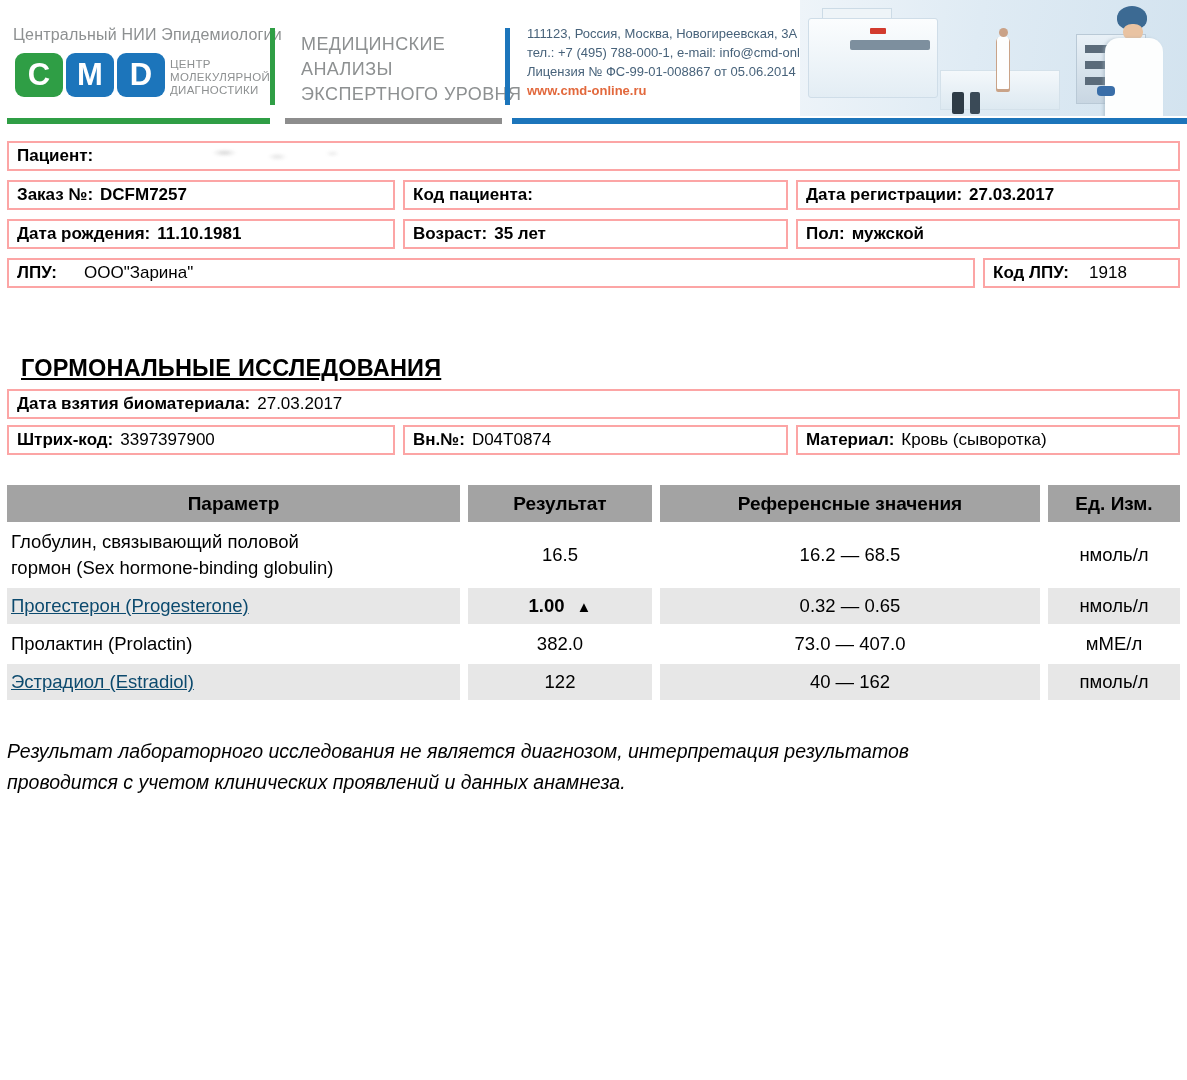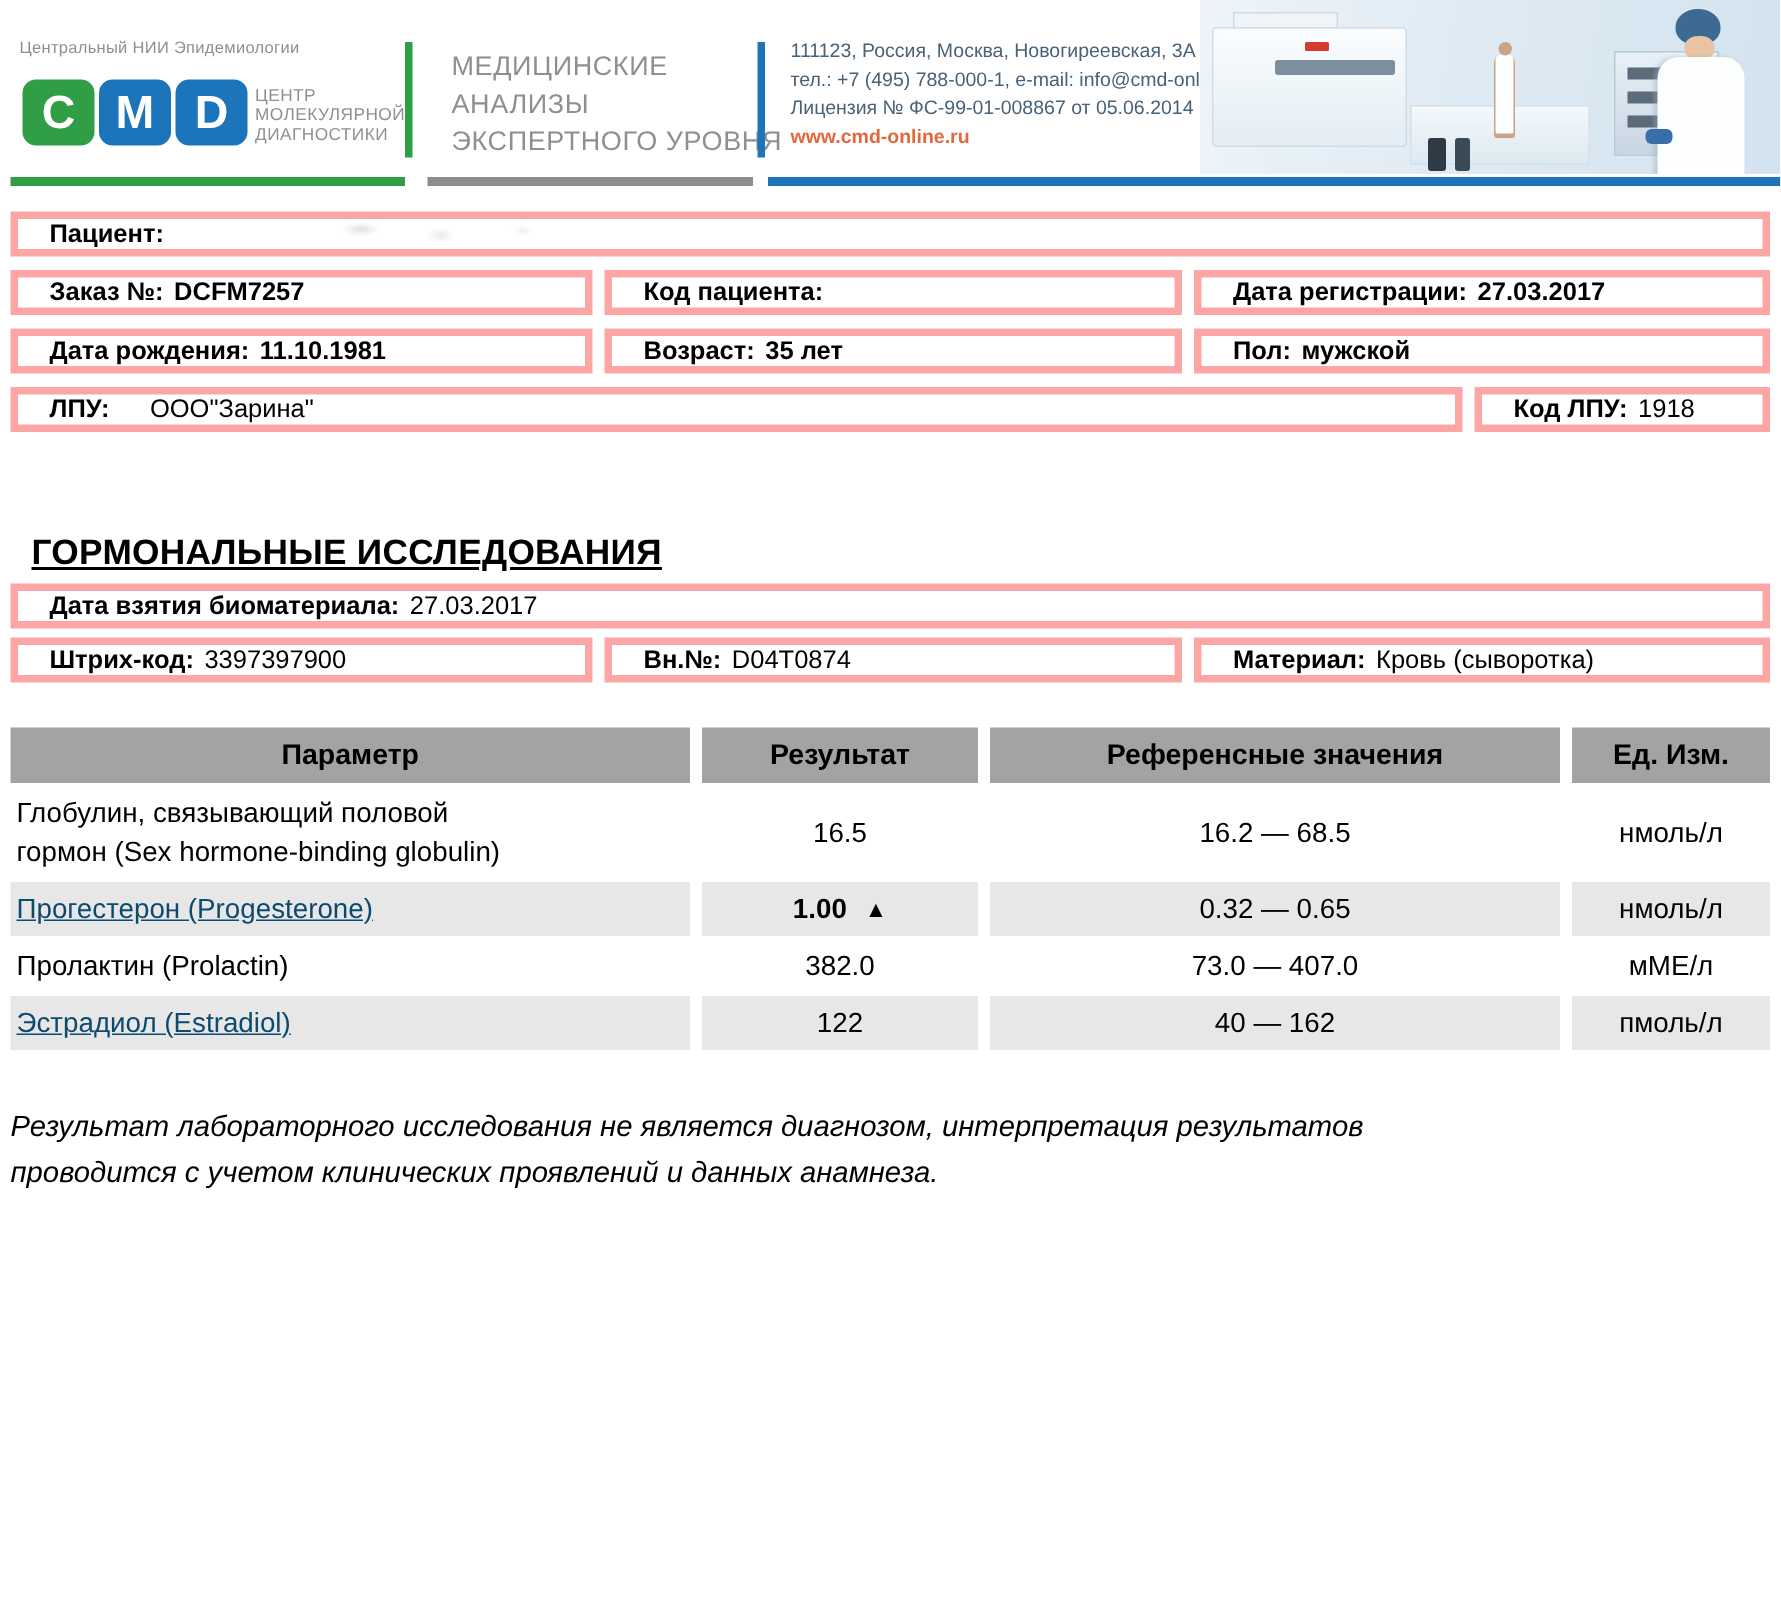--- a/index.html
+++ b/index.html
@@ -2,21 +2,21 @@
 <html><head>
 <meta charset="utf-8">
 <style>
   * { margin:0; padding:0; box-sizing:border-box; }
   html,body { background:#ffffff; }
   body { font-family:"Liberation Sans", sans-serif; color:#000; }
   .page { position:relative; width:1187px; height:1080px; background:#fff; overflow:hidden; }
 
   
   .hdr { position:relative; width:1187px; height:124px; background:#fff; }
-  .org-line { position:absolute; left:13px; top:26px; font-size:11px; color:#8d9091; letter-spacing:.2px; }
+  .org-line { position:absolute; left:13px; top:26px; font-size:16px; color:#8d9091; letter-spacing:.2px; }
   .logo-blocks { position:absolute; left:15px; top:53px; display:flex; gap:3px; }
   .blk { width:48px; height:44px; border-radius:9px; display:flex; align-items:center; justify-content:center;
          color:#fff; font-weight:bold; font-size:31px; }
   .blk.green { background:#2f9e45; }
   .blk.blue  { background:#1c75bb; }
   .logo-sub { position:absolute; left:170px; top:58px; font-size:11.5px; line-height:13px; color:#8d9091; letter-spacing:.3px; }
   .vbar { position:absolute; top:28px; width:5px; height:77px; }
   .vbar.green { left:270px; background:#2f9e45; }
   .vbar.blue  { left:505px; background:#1c75bb; }
   .tagline { position:absolute; left:301px; top:32px; font-size:18px; line-height:25px; color:#8d9091; letter-spacing:.4px; }
@@ -47,28 +47,28 @@
 
   
   .rule { position:absolute; bottom:0; height:6px; }
   .rule.g { left:7px;   width:263px; background:#2f9e45; }
   .rule.gr{ left:285px; width:217px; background:#8d8d8d; }
   .rule.b { left:512px; width:675px; background:#1c75bb; }
 
   
   .content { padding:0 7px; }
   .info-row { display:flex; gap:8px; margin-bottom:9px; }
-  .box { border:5px solid #fca5a5; height:30px; display:flex; align-items:center; padding-left:21px;
+  .box { border:2px solid #fca5a5; height:30px; display:flex; align-items:center; padding-left:8px;
          font-size:17px; background:#fff; white-space:nowrap; overflow:hidden;text-align:right; }
   .box .lbl { font-weight:bold; }
   .box .val { margin-left:7px; }
   .box.vbold .val { font-weight:bold; }
   .w-full { flex:1 1 auto; }
   .w3a { flex:0 0 388px; } .w3b { flex:0 0 385px; } .w3c { flex:1 1 auto; }
-  .wlpu { flex:0 0 968px;gap:20px; } .wlpuc { flex:1 1 auto; }
+  .wlpu { flex:0 0 968px;gap:20px; } .wlpuc { flex:1 1 auto;gap:13px; }
   .first-gap { margin-top:17px; }
 
   .redacted { display:inline-block; margin-left:90px; width:230px; height:16px; opacity:.55; filter:blur(1.5px);
     background:
       radial-gradient(ellipse 18px 5px at 15% 30%, rgba(110,110,110,.55), transparent 70%),
       radial-gradient(ellipse 14px 5px at 38% 55%, rgba(120,120,120,.4), transparent 70%),
       radial-gradient(ellipse 10px 4px at 62% 35%, rgba(130,130,130,.35), transparent 70%); }
 
   
   .sec-title { margin:67px 14px 7px; font-size:23.5px; font-weight:bold; letter-spacing:.2px;text-decoration:underline; }

